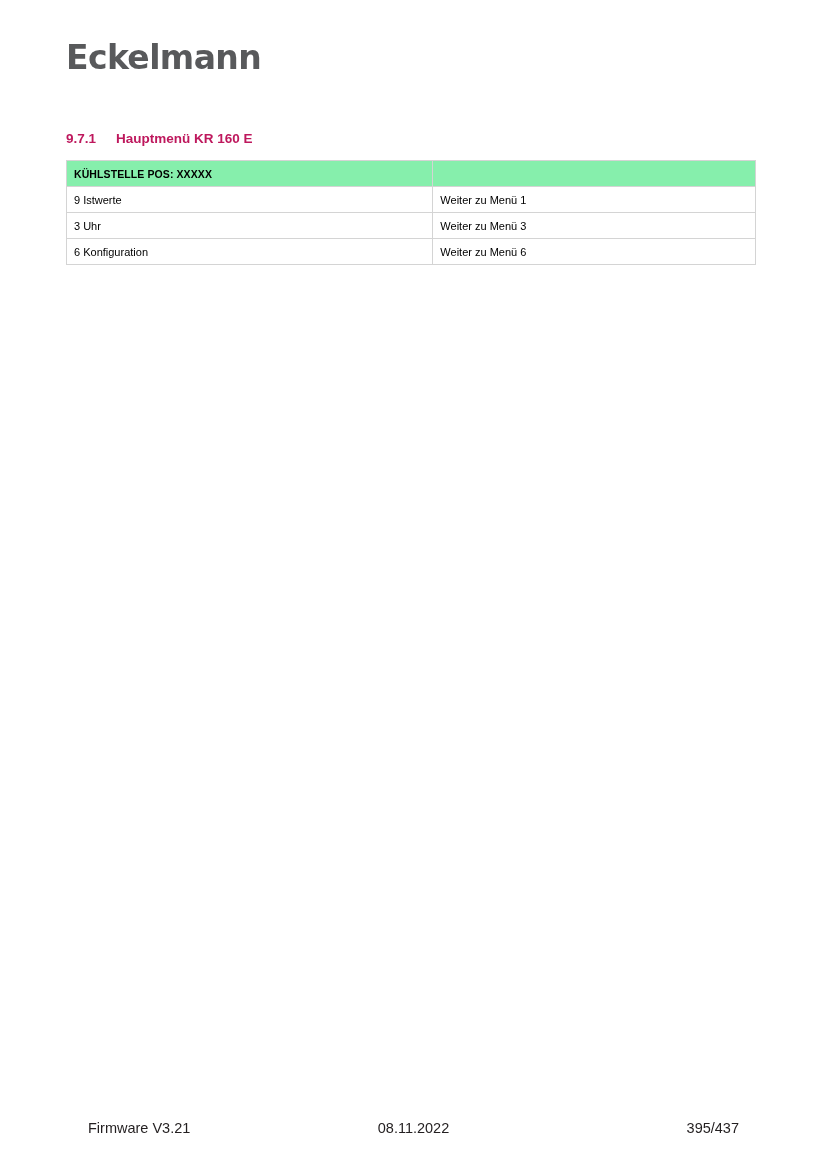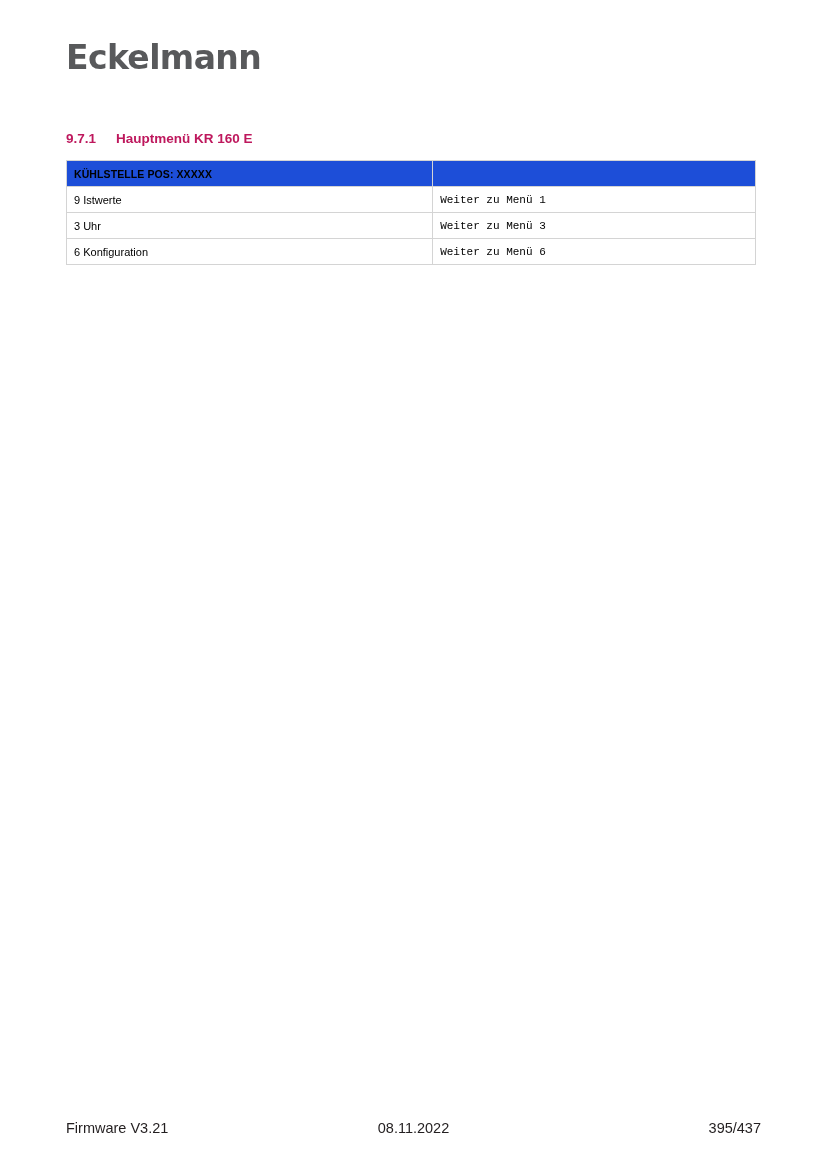--- a/index.html
+++ b/index.html
@@ -56,42 +56,41 @@
     font-size: 11px;
   }
   table.menu-table td, table.menu-table th {
     border: 1px solid #d4d4d4;
     padding: 5px 7px;
     text-align: left;
     vertical-align: middle;
     height: 15px;
   }
   table.menu-table th {
-    background: #1d4ed8;
+    background: #86efac;
     font-weight: bold;
     font-size: 10.5px;
     letter-spacing: 0.1px;
   }
   table.menu-table td.col1, table.menu-table th.col1 {
     width: 366px;
   }
   table.menu-table td.col2, table.menu-table th.col2 {
     width: 322px;
-    font-family: Liberation Mono, monospace;
   }
   .footer {
     position: absolute;
     left: 0;
     right: 0;
     top: 1120px;
     height: 24px;
   }
   .footer-inner {
     position: relative;
-    margin: 0 66px;
+    margin: 0 88px;
     height: 24px;
     font-size: 14.5px;
     color: #231f20;
   }
   .footer-left {
     position: absolute;
     left: 0;
     top: 0;
   }
   .footer-center {

